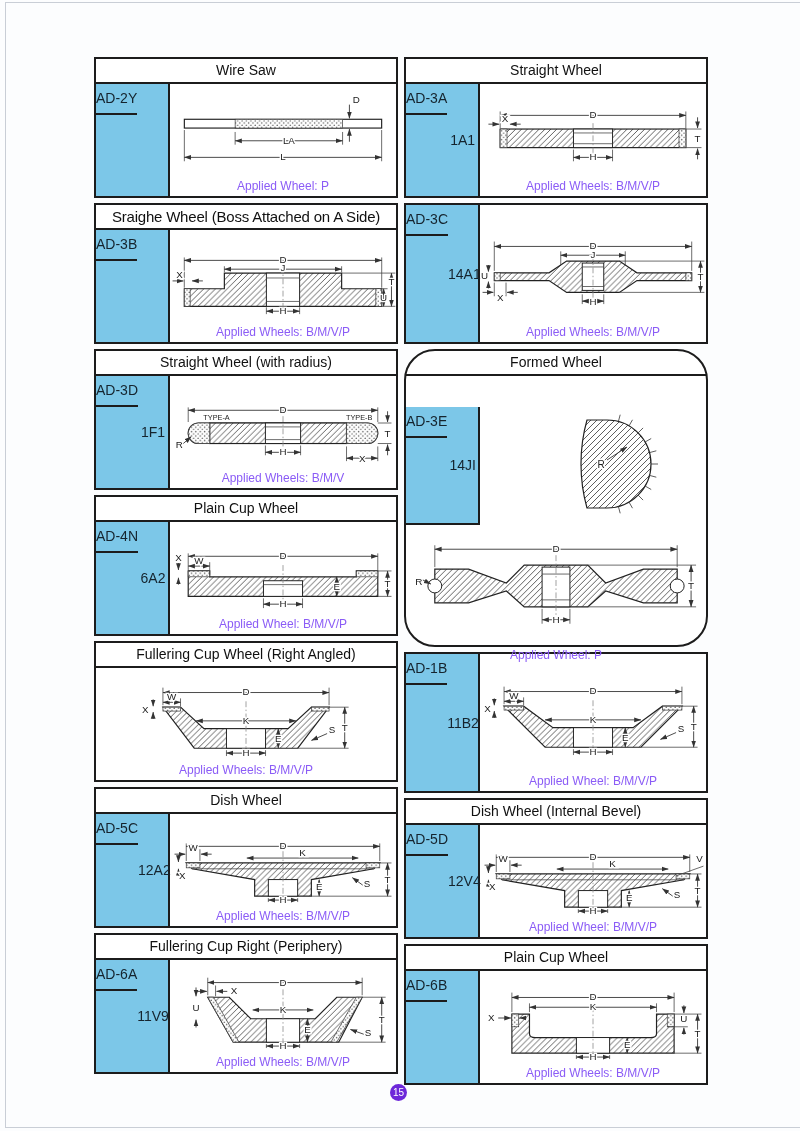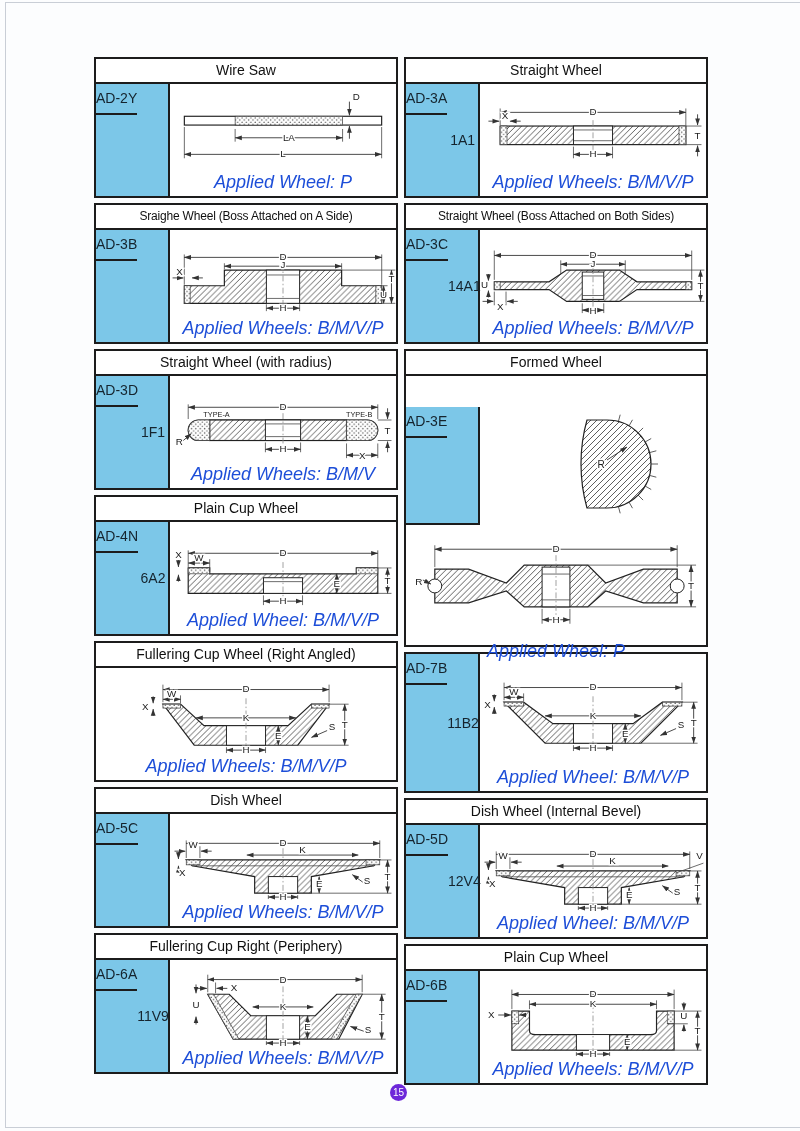--- a/index.html
+++ b/index.html
@@ -3,33 +3,33 @@
 <meta charset="utf-8">
 <style>
   html,body{margin:0;padding:0;background:#f6f8fa;}
   .sheet{position:relative;width:800px;height:1131px;background:#fcfdfe;
          font-family:"Liberation Sans",sans-serif;overflow:hidden;padding-left:47px;}
   .frame{position:absolute;left:5px;top:2px;right:5px;bottom:3px;border:1px solid #c9ced6;}
   .grid{position:absolute;left:94px;top:57px;display:flex;gap:6px;}
   .col{display:flex;flex-direction:column;gap:5px;width:304px;}
   .block{border:2px solid #1c1c1c;background:#fff;height:141px;box-sizing:border-box;
          display:flex;flex-direction:column;}
-  .block.tall{height:298px;}
+  .block.tall{height:298px;border-radius:31px;}
   .title{height:23px;line-height:23px;text-align:center;font-size:14px;color:#101010;
          border-bottom:2px solid #1c1c1c;white-space:nowrap;overflow:hidden;flex:none;}
-  .tight .title{font-size:12px;letter-spacing:-0.2px;}
+  .tight .title{font-size:15px;letter-spacing:-0.2px;}
   .body{flex:1;display:flex;position:relative;min-height:0;}
   .sidebar{width:74px;background:#7cc7e8;display:flex;flex-direction:row;box-sizing:border-box;
            border-right:2px solid #1c1c1c;flex:none;}
   .code1{height:29px;line-height:29px;text-align:center;font-size:14px;color:#15242e;
          border-bottom:2px solid #1c1c1c;flex:none;}
   .code2{flex:1;display:flex;align-items:center;justify-content:center;font-size:14px;color:#15242e;}
   .main{flex:1;display:flex;flex-direction:column;align-items:center;min-width:0;}
   .main svg{margin-top:auto;}
-  .applied{margin-top:auto;font-size:18px;color:#1d4ed8;padding:1px 0 3px;white-space:nowrap;flex:none;font-style:italic;}
+  .applied{margin-top:auto;font-size:12px;color:#8b5cf6;padding:1px 0 3px;white-space:nowrap;flex:none;}
   
   .tall .body{display:block;margin-top:31px;}
   .tall .sidebar{position:absolute;left:0;top:0;height:118px;border-bottom:2px solid #1c1c1c;}
   .formed-top{margin-left:76px;height:118px;display:flex;align-items:center;justify-content:center;}
   .formed-bottom{height:140px;display:flex;flex-direction:column;align-items:center;}
   .pagenum{position:absolute;left:390px;top:1084px;width:17px;height:17px;border-radius:50%;
            background:#6d28d9;color:#ffffff;font-size:10px;line-height:17px;text-align:center;}
   
   .hatch{fill:url(#hatch);stroke:#222;stroke-width:1.2;}
   .dots{fill:url(#dots);stroke:#333;stroke-width:0.7;}
@@ -265,20 +265,21 @@
             <div class="applied">Applied Wheels: B/M/V/P</div>
           </div>
         </div>
       </div>
 
       <div class="block">
         <div class="title">Dish Wheel</div>
         <div class="body">
           <div class="sidebar">
             <div class="code1">AD-5C</div>
+            <div class="code2">12A2</div>
           </div>
           <div class="main">
             <svg class="diag" width="226" height="86" viewBox="0 0 230 88">
               <path class="hatch" d="M16,46 L214,46 L208,52 L144,63 L144,80 L86,80 L86,63 L22,52 Z"></path>
               <line class="xl" x1="22" y1="52" x2="208" y2="52"></line>
               <rect class="dots" x="16" y="46" width="14" height="5"></rect>
               <rect class="dots" x="200" y="46" width="14" height="5"></rect>
               <rect class="hole" x="100" y="63" width="30" height="17"></rect>
               <line class="cl" x1="115" y1="34" x2="115" y2="86"></line>
               <line class="xl" x1="16" y1="26" x2="16" y2="44"></line>
@@ -393,21 +394,20 @@
               <line class="xl" x1="135" y1="63" x2="135" y2="75"></line>
               <line class="dl" x1="95" y1="71" x2="135" y2="71"></line>
               <text class="lab" x="115" y="74">H</text>
             </svg>
             <div class="applied">Applied Wheels: B/M/V/P</div>
           </div>
         </div>
       </div>
 
       <div class="block tight">
-        <div class="title">Straight Wheel (Boss Attached on Both Sides)</div>
         <div class="body">
           <div class="sidebar">
             <div class="code1">AD-3C</div>
             <div class="code2">14A1</div>
           </div>
           <div class="main">
             <svg class="diag" width="226" height="86" viewBox="0 0 230 88">
               <path class="hatch" d="M14,52 L70,52 L88,40 L142,40 L160,52 L216,52 L216,60 L160,60 L142,72 L88,72 L70,60 L14,60 Z"></path>
               <rect class="dots" x="14" y="52" width="6" height="8"></rect>
               <rect class="dots" x="210" y="52" width="6" height="8"></rect>
@@ -443,20 +443,21 @@
             <div class="applied">Applied Wheels: B/M/V/P</div>
           </div>
         </div>
       </div>
 
       <div class="block tall">
         <div class="title">Formed Wheel</div>
         <div class="body">
           <div class="sidebar">
             <div class="code1">AD-3E</div>
+            <div class="code2">14JI</div>
           </div>
           <div class="formed-top">
             <svg width="210" height="104" viewBox="0 0 210 104">
               <path class="hatch" d="M98,6 L118,6 A44,44 0 0 1 118,94 L98,94 C90,66 90,34 98,6 Z"></path>
               <line class="tk" x1="162" y1="50" x2="169" y2="50"></line>
               <line class="tk" x1="160.5" y1="61.4" x2="167.3" y2="63.2"></line>
               <line class="tk" x1="160.5" y1="38.6" x2="167.3" y2="36.8"></line>
               <line class="tk" x1="156.1" y1="72" x2="162.2" y2="75.5"></line>
               <line class="tk" x1="156.1" y1="28" x2="162.2" y2="24.5"></line>
               <line class="tk" x1="149.1" y1="81.1" x2="154.1" y2="86.1"></line>
@@ -494,21 +495,21 @@
               <text class="lab" x="150" y="98">H</text>
             </svg>
             <div class="applied">Applied Wheel: P</div>
           </div>
         </div>
       </div>
 
       <div class="block">
         <div class="body">
           <div class="sidebar">
-            <div class="code1">AD-7B</div>
+            <div class="code1">AD-1B</div>
             <div class="code2">11B2</div>
           </div>
           <div class="main">
             <svg class="diag" width="226" height="86" viewBox="0 0 230 88">
               <path class="hatch" d="M24,36 L44,36 L74,58 L156,58 L186,36 L206,36 L164,78 L66,78 Z"></path>
               <rect class="dots" x="24" y="36" width="20" height="4"></rect>
               <rect class="dots" x="186" y="36" width="20" height="4"></rect>
               <rect class="hole" x="95" y="58" width="40" height="20"></rect>
               <line class="cl" x1="115" y1="30" x2="115" y2="84"></line>
               <line class="xl" x1="24" y1="16" x2="24" y2="34"></line>

